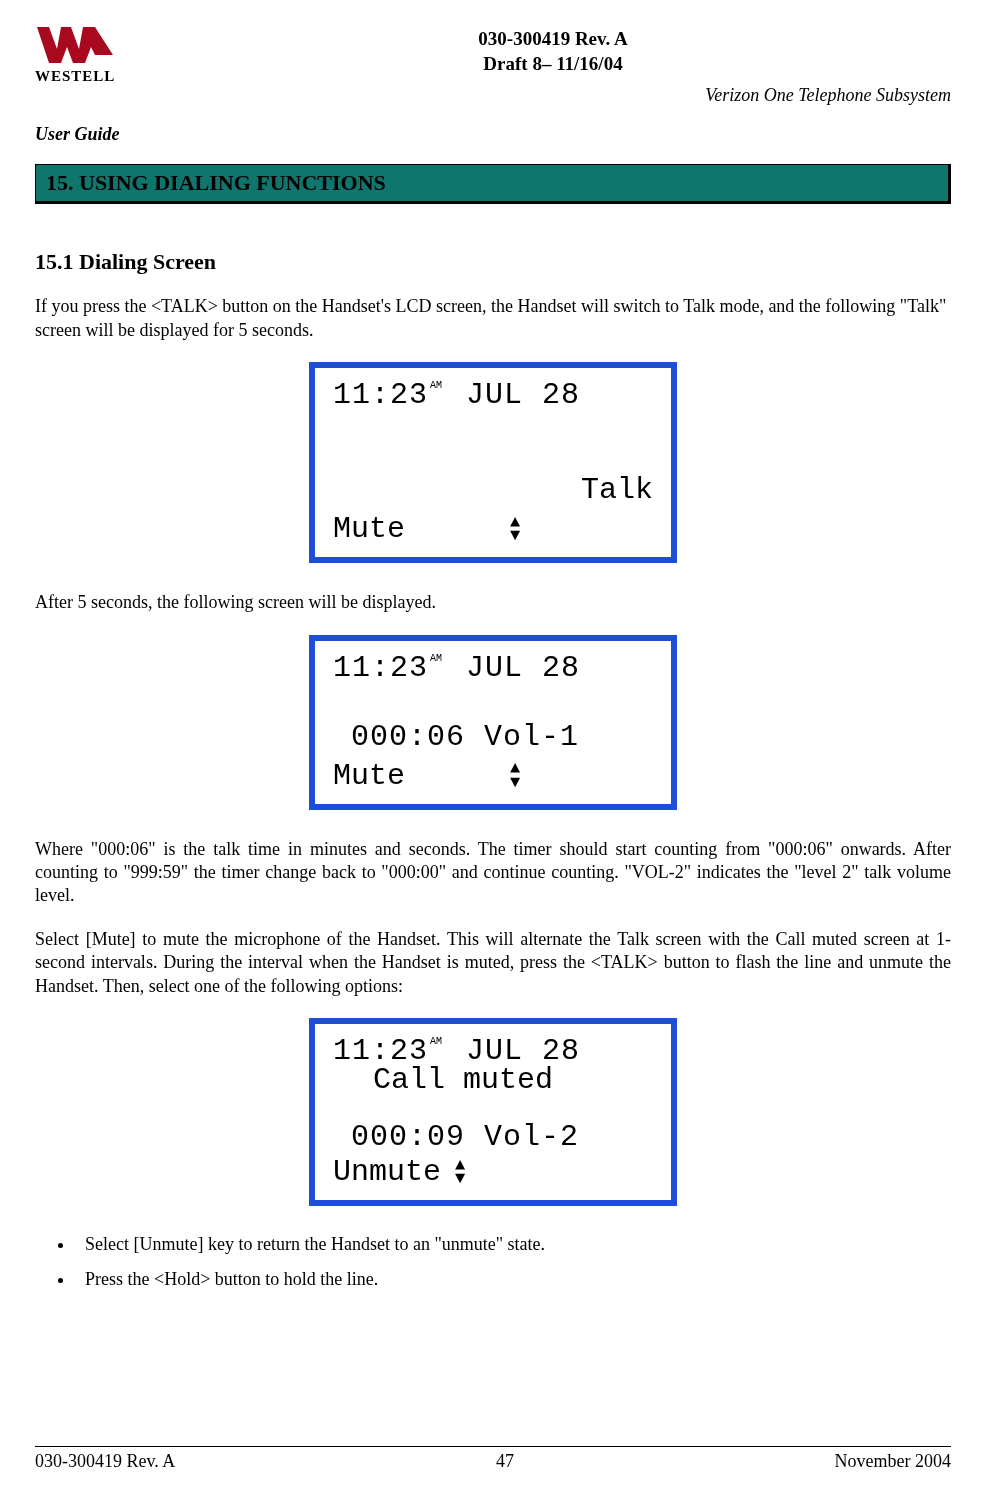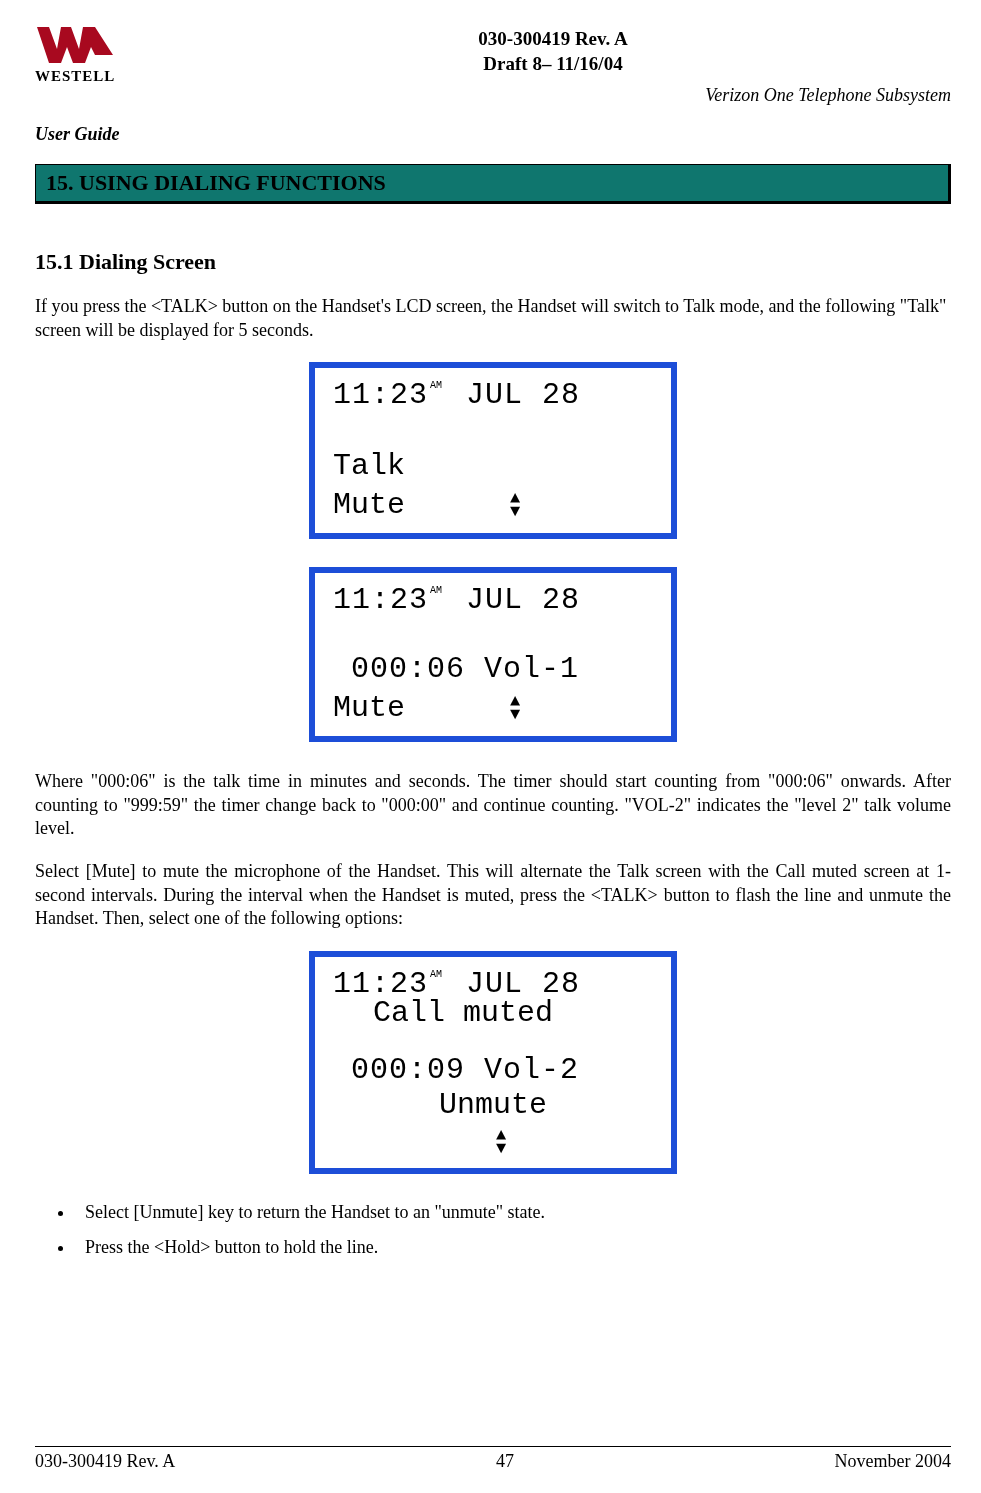--- a/index.html
+++ b/index.html
@@ -109,22 +109,22 @@
       margin: 3px 20px 0 2px;
       letter-spacing: 0;
     }
     .lcd .time-row .date {
       margin-left: 4px;
     }
     .lcd .mid {
       margin-top: 30px;
     }
     .lcd .talk-label {
-      text-align: left;
-      margin-top: 32px;
+      text-align: right;
+      margin-top: 56px;
     }
     .lcd .bottom-row {
       display: flex;
       align-items: center;
     }
     .lcd .bottom-row .left-label {
       flex: 0 0 auto;
     }
     .lcd .arrow {
       flex: 1;
@@ -205,20 +205,21 @@
       <span class="date digits">JUL 28</span>
     </div>
     <div class="talk-label">Talk</div>
     <div class="bottom-row">
       <span class="left-label">Mute</span>
       <span class="arrow"></span>
       <span style="flex:0 0 30px"></span>
     </div>
   </div>
 
+  <p class="body-text">After 5 seconds, the following screen will be displayed.</p>
 
   <div class="lcd">
     <div class="time-row">
       <span class="clock digits">11:23</span>
       <span class="ampm">AM</span>
       <span class="date digits">JUL 28</span>
     </div>
     <div class="mid digits" style="padding-left:18px;">000:06 Vol-1</div>
     <div class="bottom-row">
       <span class="left-label">Mute</span>
@@ -232,21 +233,21 @@
 
   <div class="lcd">
     <div class="time-row">
       <span class="clock digits">11:23</span>
       <span class="ampm">AM</span>
       <span class="date digits">JUL 28</span>
     </div>
     <div class="sub-label">Call muted</div>
     <div style="height:18px"></div>
     <div class="digits" style="padding-left:18px;">000:09 Vol-2</div>
-    <div class="bottom-row" style="margin-top:-4px;flex-direction:column;">
+    <div class="bottom-row" style="margin-top:-4px;">
       <span class="left-label">Unmute</span>
       <span class="arrow" style="text-align:left; padding-left:14px; flex:0 0 auto;"></span>
     </div>
   </div>
 
   <ul class="bullets">
     <li>Select [Unmute] key to return the Handset to an "unmute" state.</li>
     <li>Press the &lt;Hold&gt; button to hold the line.</li>
   </ul>
 

